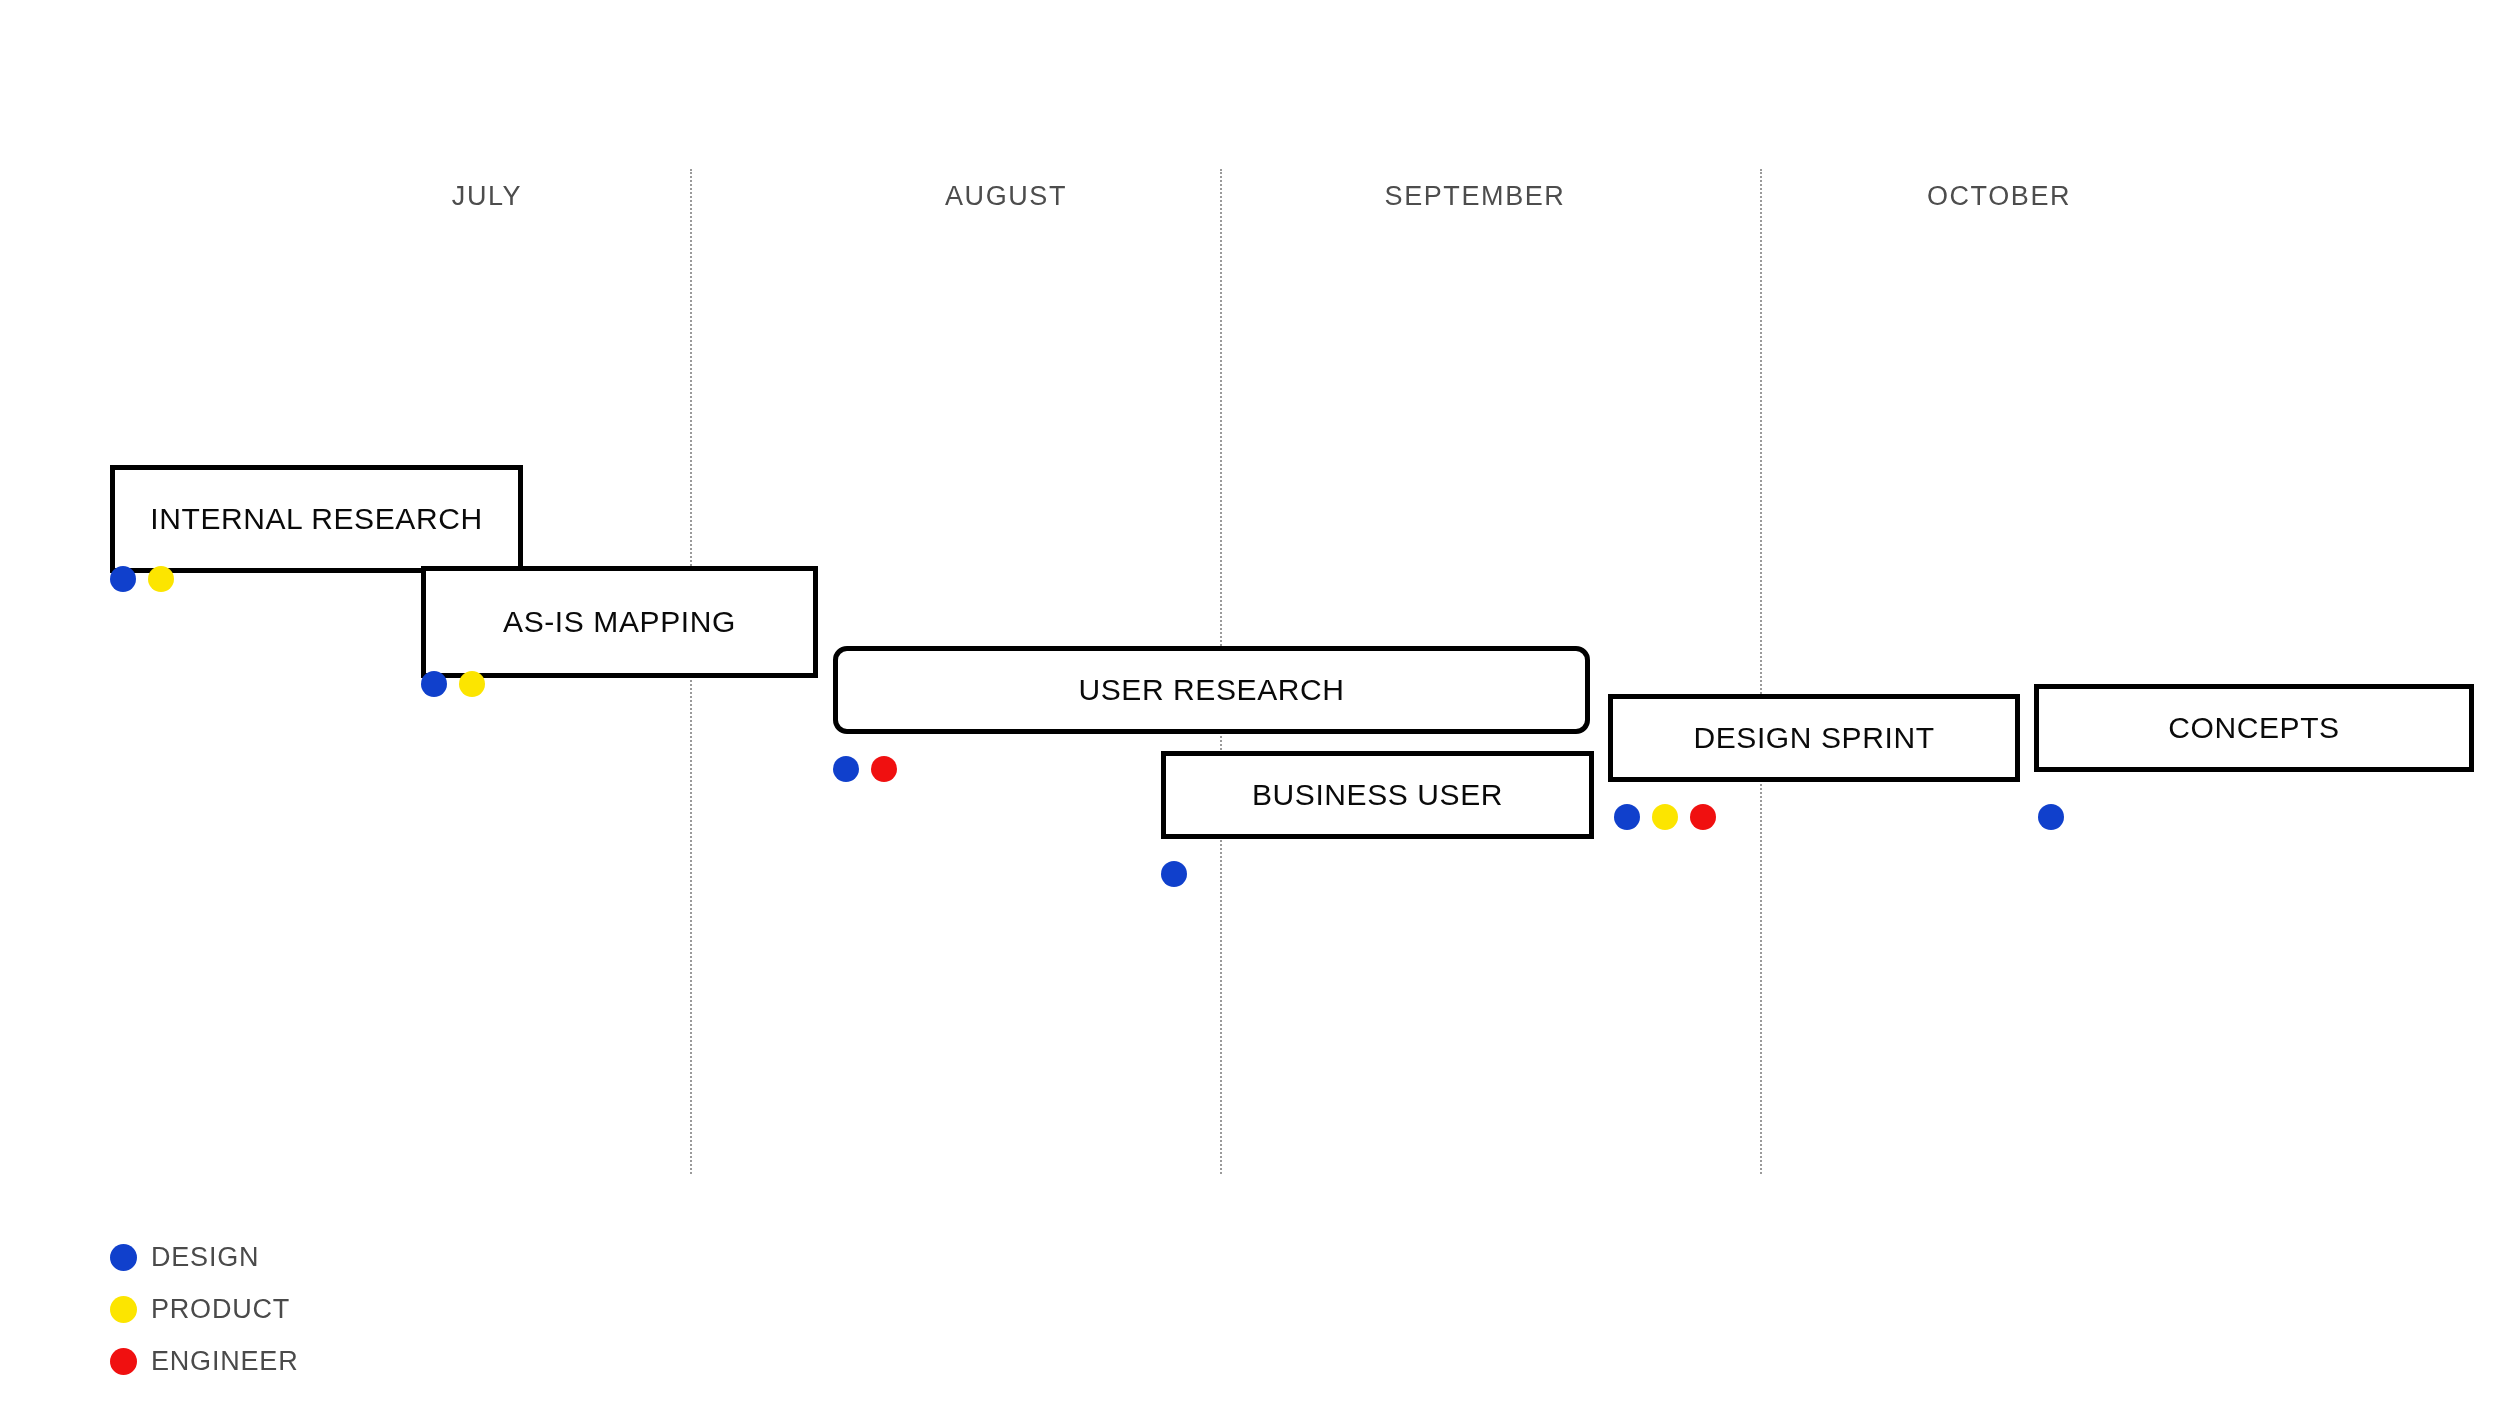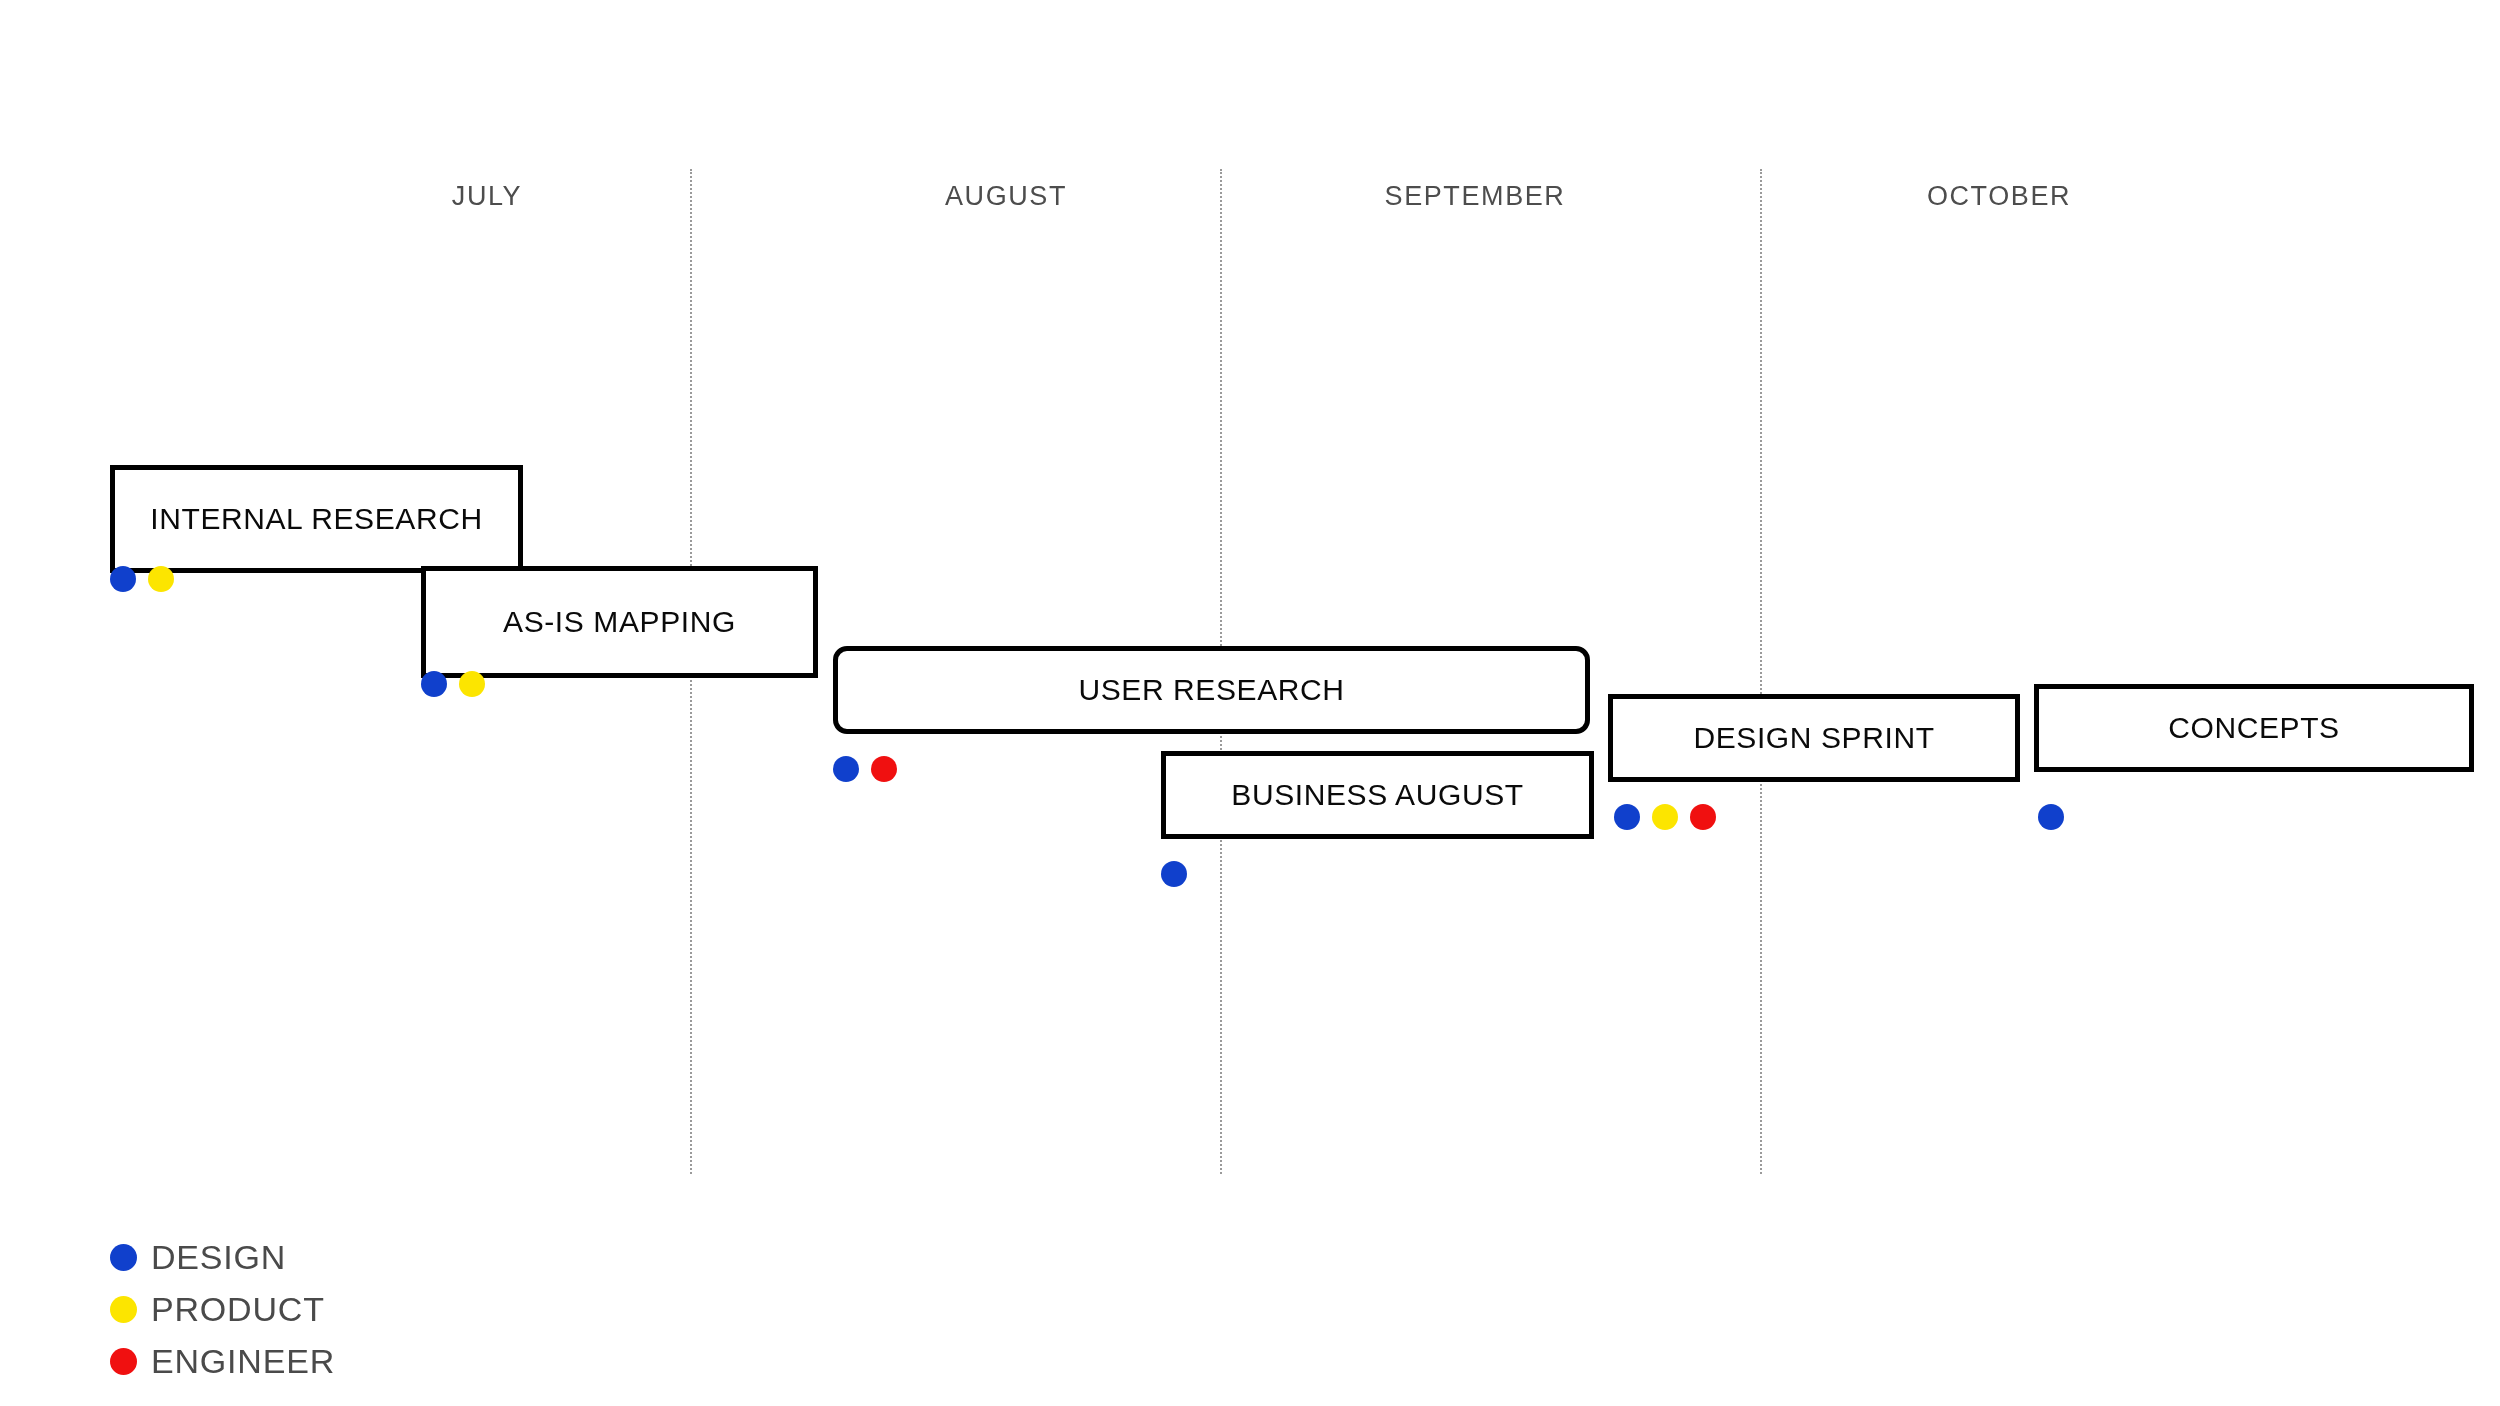--- a/index.html
+++ b/index.html
@@ -84,21 +84,21 @@
     height: 52px;
     gap: 14px;
   }
   .legend-dot {
     width: 27px;
     height: 27px;
     border-radius: 50%;
     flex: 0 0 auto;
   }
   .legend-label {
-    font-size: 34px;
+    font-size: 27px;
     letter-spacing: 0.8px;
     color: #4a4a4a;
     white-space: nowrap;
   }
 </style>
 </head>
 <body>
 
 <div id="canvas">
 
@@ -119,21 +119,21 @@
       <div class="task-bar" style="left: 110px; top: 426px; width: 413px; height: 108px;">
         <span class="task-bar-label">INTERNAL RESEARCH</span>
       </div>
       <div class="task-bar" style="left: 421px; top: 527px; width: 397px; height: 112px;">
         <span class="task-bar-label">AS-IS MAPPING</span>
       </div>
       <div class="task-bar" style="left: 833px; top: 607px; width: 757px; height: 88px; border-radius: 14px;">
         <span class="task-bar-label">USER RESEARCH</span>
       </div>
       <div class="task-bar" style="left: 1161px; top: 712px; width: 433px; height: 88px;">
-        <span class="task-bar-label">BUSINESS AUGUST</span>
+        <span class="task-bar-label">BUSINESS USER</span>
       </div>
       <div class="task-bar" style="left: 1608px; top: 655px; width: 412px; height: 88px;">
         <span class="task-bar-label">DESIGN SPRINT</span>
       </div>
       <div class="task-bar" style="left: 2034px; top: 645px; width: 440px; height: 88px;">
         <span class="task-bar-label">CONCEPTS</span>
       </div>
     </div>
 
   <div id="dot-layer">

